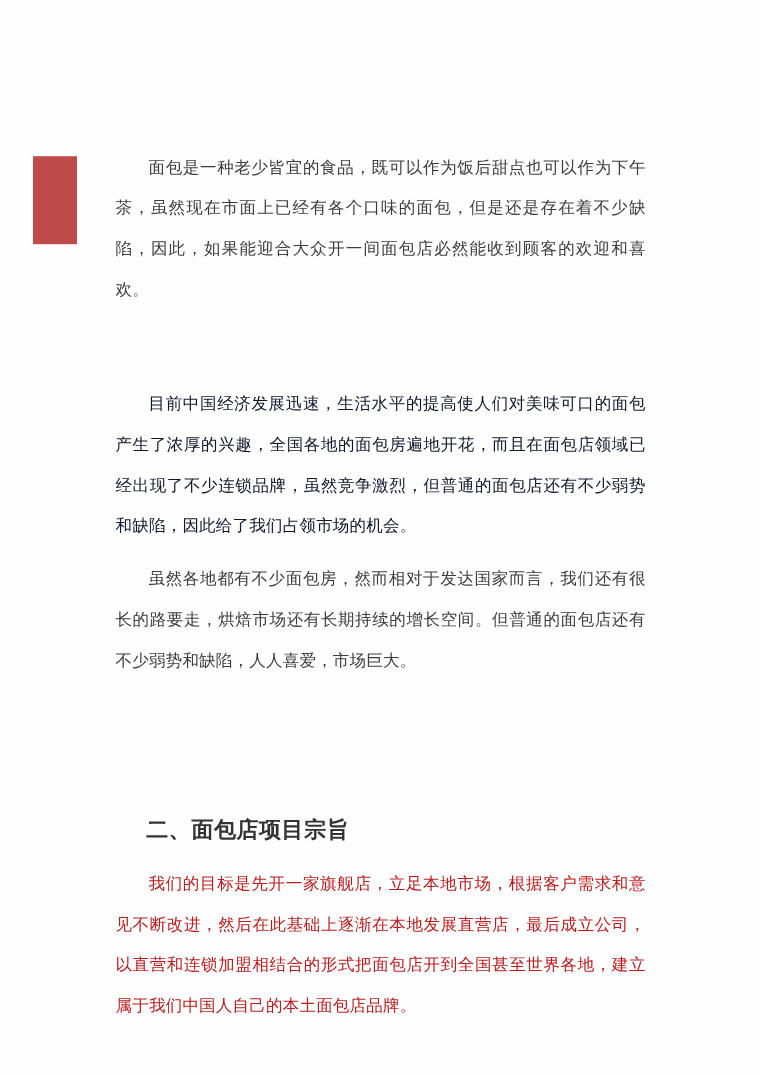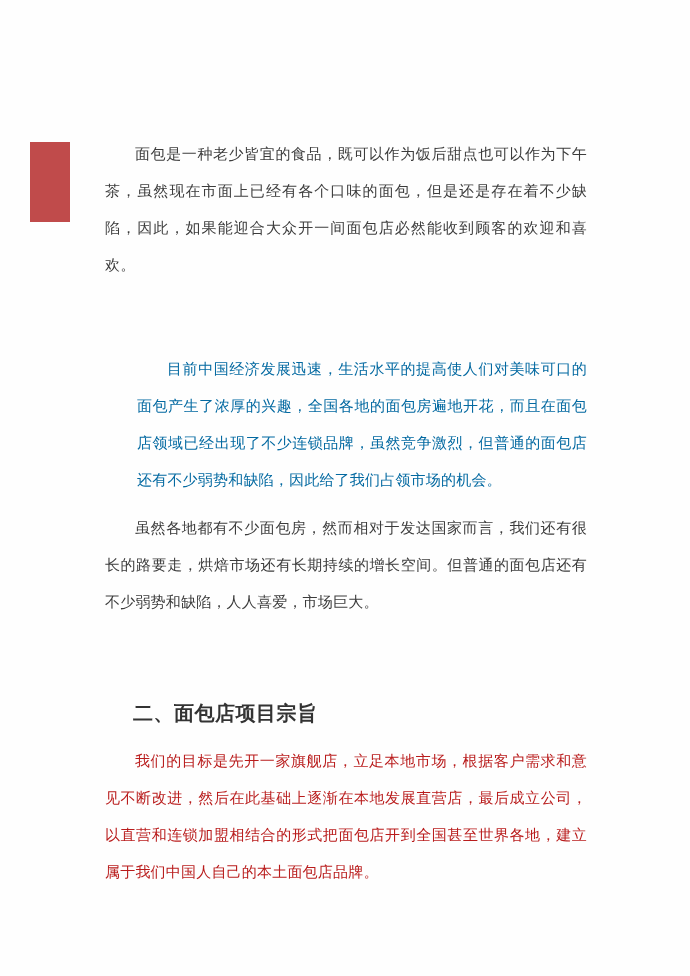--- a/index.html
+++ b/index.html
@@ -13,20 +13,21 @@
     font-family: "Liberation Sans", "DejaVu Sans", sans-serif;
     overflow: hidden;
   }
 
   #page {
     position: relative;
     width: 618px;
     height: 976px;
     background: #fefefe;
     box-sizing: border-box;
+    font-family: Liberation Mono, monospace;
   }
 
   
   .accent-block {
     position: absolute;
     left: 30px;
     top: 142px;
     width: 40px;
     height: 80px;
     background: #c04b4b;
@@ -76,28 +77,28 @@
 
   <div class="content">
 
     <p class="para" style="color: rgb(60, 60, 60);">面包是一种老少皆宜的食品，既可以作为饭后甜点也可以作为下午茶，虽然现在市面上已经有各个口味的面包，但是还是存在着不少缺陷，因此，如果能迎合大众开一间面包店必然能收到顾客的欢迎和喜欢。</p>
 
     <div class="gap-lead-to-h1"></div>
 
 
     <div class="gap-h1-to-p"></div>
 
-    <p class="para" style="color: #0369a1; margin-left: 32px;">目前中国经济发展迅速，生活水平的提高使人们对美味可口的面包产生了浓厚的兴趣，全国各地的面包房遍地开花，而且在面包店领域已经出现了不少连锁品牌，虽然竞争激烈，但普通的面包店还有不少弱势和缺陷，因此给了我们占领市场的机会。</p>
+    <p class="para" style="color: #0f172a;">目前中国经济发展迅速，生活水平的提高使人们对美味可口的面包产生了浓厚的兴趣，全国各地的面包房遍地开花，而且在面包店领域已经出现了不少连锁品牌，虽然竞争激烈，但普通的面包店还有不少弱势和缺陷，因此给了我们占领市场的机会。</p>
 
     <div class="gap-p-to-p"></div>
 
     <p class="para" style="color: rgb(60, 60, 60);">虽然各地都有不少面包房，然而相对于发达国家而言，我们还有很长的路要走，烘焙市场还有长期持续的增长空间。但普通的面包店还有不少弱势和缺陷，人人喜爱，市场巨大。</p>
 
     <div class="gap-p-to-h2"></div>
 
-    <h2 class="heading" style="color: rgb(51, 51, 51);">二、面包店项目宗旨</h2>
+    <h2 class="heading" style="color: rgb(51, 51, 51); margin-top: 44px;">二、面包店项目宗旨</h2>
 
     <div class="gap-h2-to-p"></div>
 
     <p class="para" style="color: #b91c1c;">我们的目标是先开一家旗舰店，立足本地市场，根据客户需求和意见不断改进，然后在此基础上逐渐在本地发展直营店，最后成立公司，以直营和连锁加盟相结合的形式把面包店开到全国甚至世界各地，建立属于我们中国人自己的本土面包店品牌。</p>
 
   </div>
 </div>
 
 </body></html>

